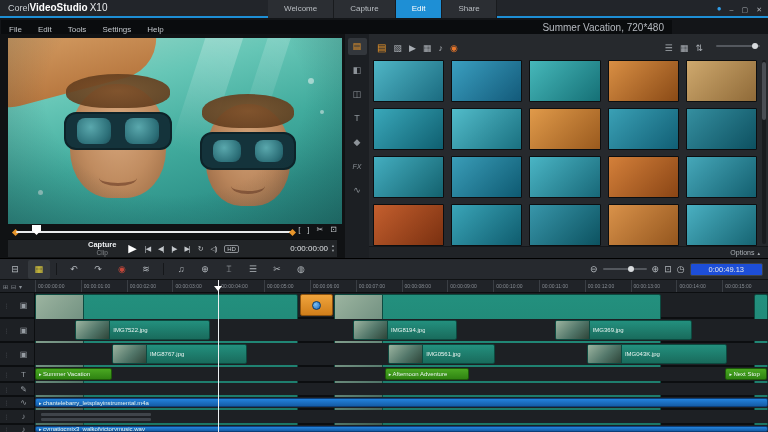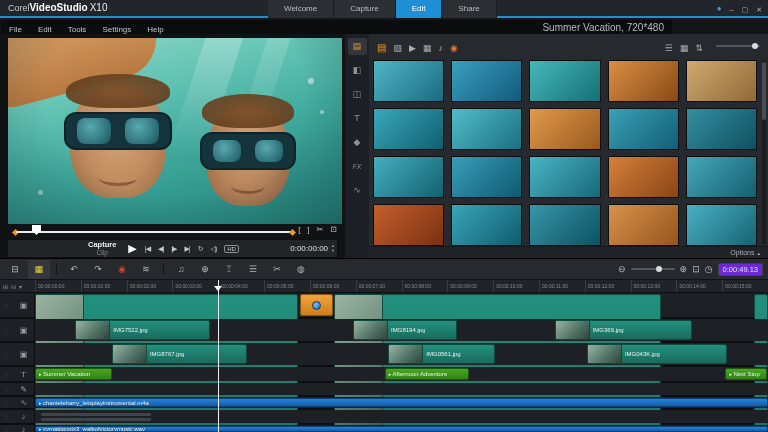--- a/index.html
+++ b/index.html
@@ -85,21 +85,21 @@
 
 
 #timeline{position:absolute;left:0;top:258px;width:768px;height:174px;background:#1b1d21;border-top:1px solid #000}
 #tltb{position:absolute;left:0;top:0;width:768px;height:21px;background:#26292e;border-bottom:1px solid #101214;display:flex;align-items:center;padding-left:4px}
 #tltb-left{display:flex;align-items:center;gap:2px}
 .tbtn{width:22px;text-align:center;font-size:9px;color:#b4b9be;line-height:19px;border-radius:2px}
 .tbtn.active{color:#e6d33a;background:#34383d}
 .sep{width:1px;height:12px;background:#15171a;margin:0 4px}
 #tltb-right{margin-left:auto;display:flex;align-items:center;gap:5px;padding-right:5px}
 .zbtn{font-size:9px;color:#b4b9be}
-#tltc{height:13px;background:#6d28d9;border:1px solid #3e4247;border-radius:2px;font-size:7.5px;color:#e4e7ea;line-height:11px;padding:0 4px}
+#tltc{height:13px;background:#1d4ed8;border:1px solid #3e4247;border-radius:2px;font-size:7.5px;color:#e4e7ea;line-height:11px;padding:0 18px}
 #ruler{position:absolute;left:0;top:21px;width:768px;height:13px;background:#202328;border-bottom:1px solid #0c0e10}
 #rcorner{position:absolute;left:0;top:0;width:35px;height:13px;display:flex;align-items:center;gap:3px;padding-left:3px}
 .rcbtn{font-size:6px;color:#8a9096}
 #ruler-labels{position:absolute;left:35px;right:0;top:0;bottom:0;display:flex;overflow:hidden}
 .rlbl{flex:1 0 0;font-size:5px;color:#878d94;border-left:1px solid #3a3e44;padding:3px 0 0 2px;white-space:nowrap;overflow:hidden}
 #playhead{position:absolute;left:218px;top:21px;bottom:0;width:1px;background:#eef0f2;z-index:6}
 #phmark{position:absolute;left:214px;top:27px;width:0;height:0;border-left:4px solid transparent;border-right:4px solid transparent;border-top:5px solid #ffffff;z-index:7}
 #tracks{position:absolute;left:0;top:34px;width:768px;height:140px;overflow:hidden;background:#16181b}
 .trow{display:flex;border-bottom:2px solid #0c0e10}
 .r26{height:26px}.r24{height:24px}.r16{height:16px}.r14{height:14px}.r13{height:13px}.r15{height:15px}.r9{height:10px}

